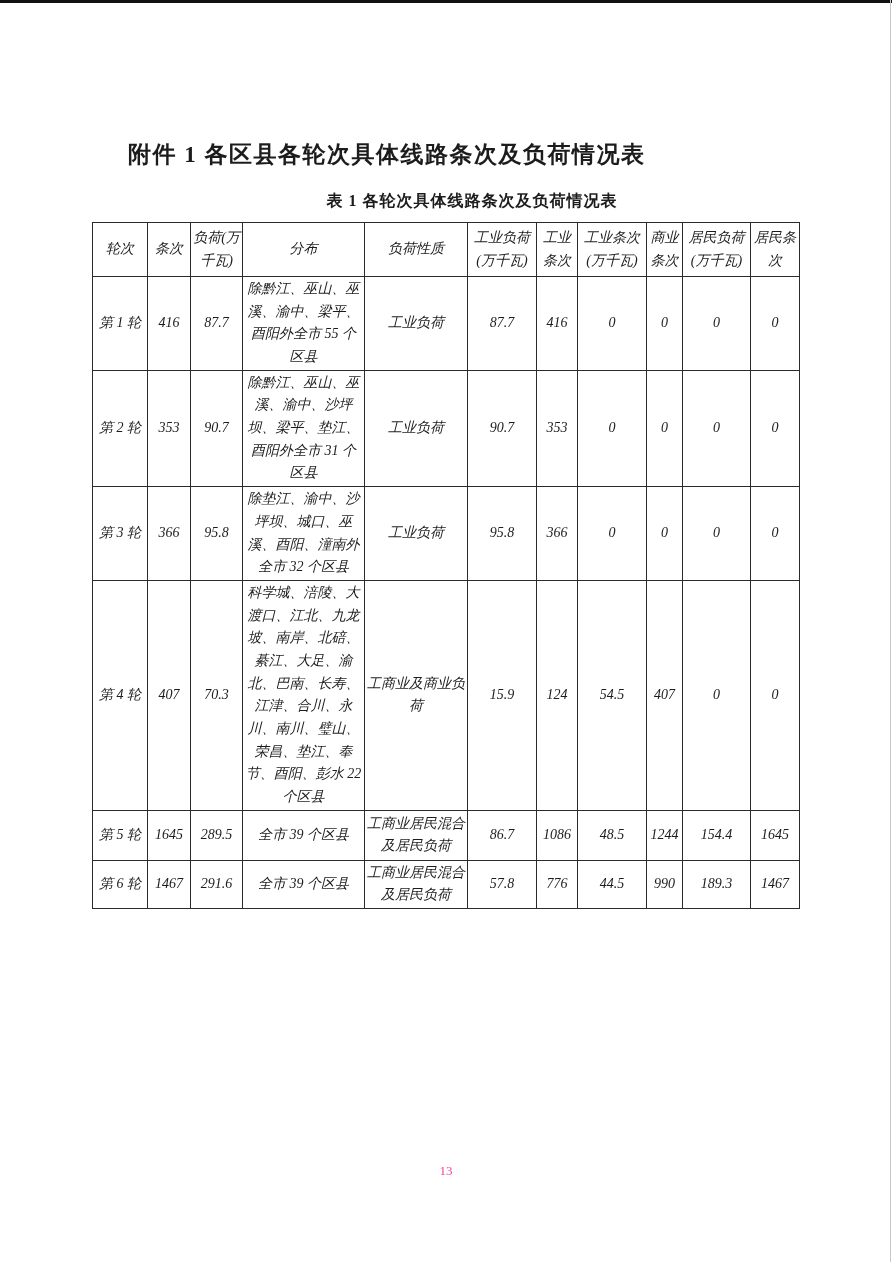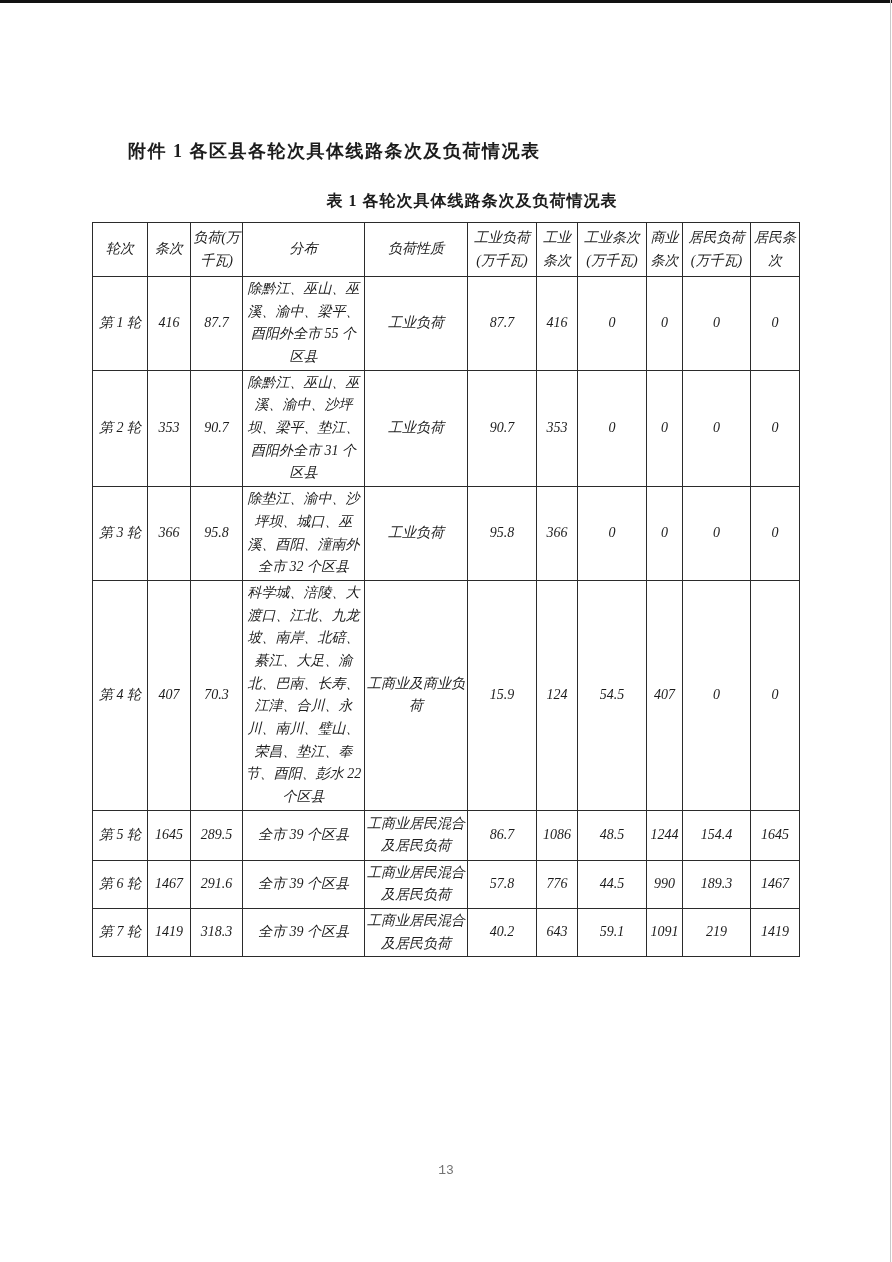--- a/index.html
+++ b/index.html
@@ -14,21 +14,21 @@
   .scan-edge-top {
     position: absolute; top: 0; left: 0; width: 892px; height: 3px;
     background: #111;
   }
   .scan-edge-right {
     position: absolute; top: 0; right: 1px; width: 1px; height: 1262px;
     background: #c9c9c9;
   }
   .doc-title {
     position: absolute; left: 128px; top: 139px;
-    font-size: 18px; font-weight: bold; letter-spacing: 1.5px;
+    font-size: 23px; font-weight: bold; letter-spacing: 1.5px;
     white-space: nowrap;
     text-align: center;
   }
   .table-caption {
     position: absolute; left: 92px; top: 191px; width: 760px;
     text-align: center;
     font-size: 16px; font-weight: bold; letter-spacing: 1px;
     white-space: nowrap;
   }
   table.load-table {
@@ -50,22 +50,22 @@
   table.load-table tbody tr:nth-child(1) { height: 93px; }
   table.load-table tbody tr:nth-child(2) { height: 94px; }
   table.load-table tbody tr:nth-child(3) { height: 94px; }
   table.load-table tbody tr:nth-child(4) { height: 211px; }
   table.load-table tbody tr:nth-child(5) { height: 50px; margin-left: 37px; }
   table.load-table tbody tr:nth-child(6) { height: 47px; }
   table.load-table tbody tr:nth-child(7) { height: 48px; }
   table.load-table tbody tr:nth-child(8) { height: 28px; }
   .page-number {
     position: absolute; left: 0; top: 1163px; width: 892px;
-    text-align: center; font-size: 13px; color: #737373;
-    font-family: Liberation Mono, monospace;
+    text-align: center; font-size: 13px; color: #ec4899;
+    font-family: Liberation Serif, serif;
   }
 </style>
 </head>
 <body>
 
 <div class="scan-edge-top"></div>
 <div class="scan-edge-right"></div>
 
 <div class="doc-title">附件 1  各区县各轮次具体线路条次及负荷情况表</div>
 
@@ -172,29 +172,16 @@
         <td>291.6</td>
         <td>全市 39 个区县</td>
         <td>工商业居民混合及居民负荷</td>
         <td>57.8</td>
         <td>776</td>
         <td>44.5</td>
         <td>990</td>
         <td>189.3</td>
         <td>1467</td>
       </tr>
-      <tr>
-        <td>第 7 轮</td>
-        <td>1419</td>
-        <td>318.3</td>
-        <td>全市 39 个区县</td>
-        <td>工商业居民混合及居民负荷</td>
-        <td>40.2</td>
-        <td>643</td>
-        <td>59.1</td>
-        <td>1091</td>
-        <td>219</td>
-        <td>1419</td>
-      </tr>
     </tbody>
 </table>
 
 <div class="page-number">13</div>
 
 </body></html>

